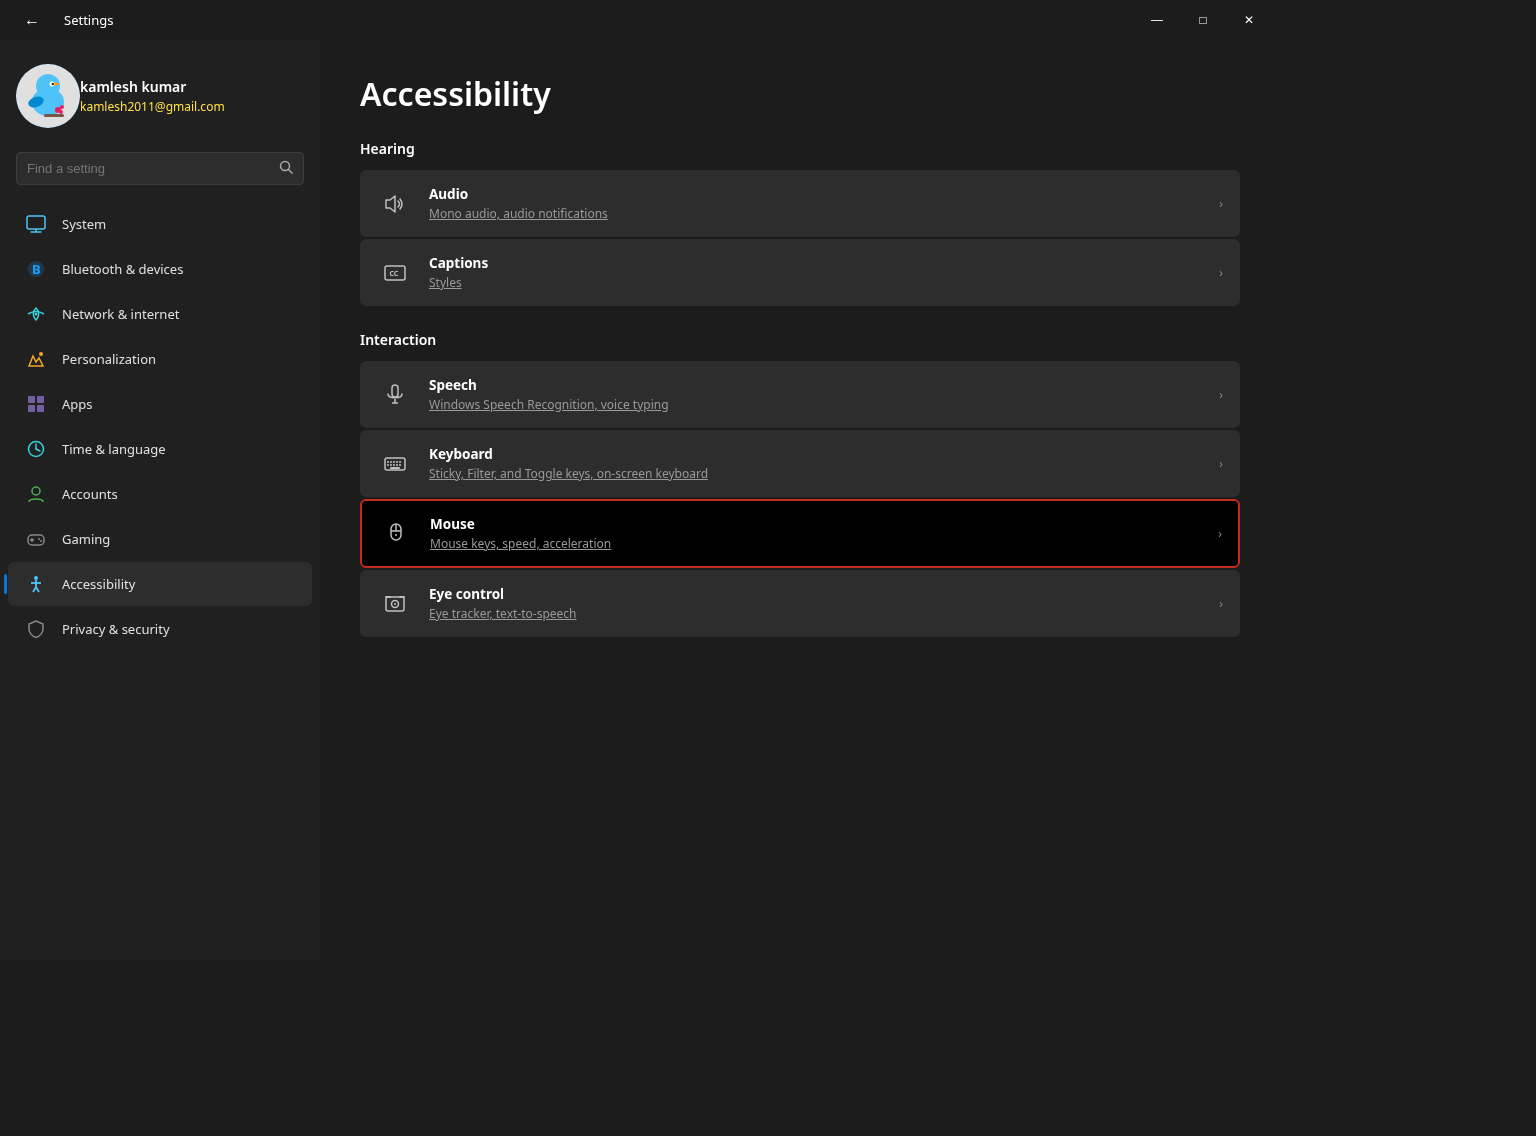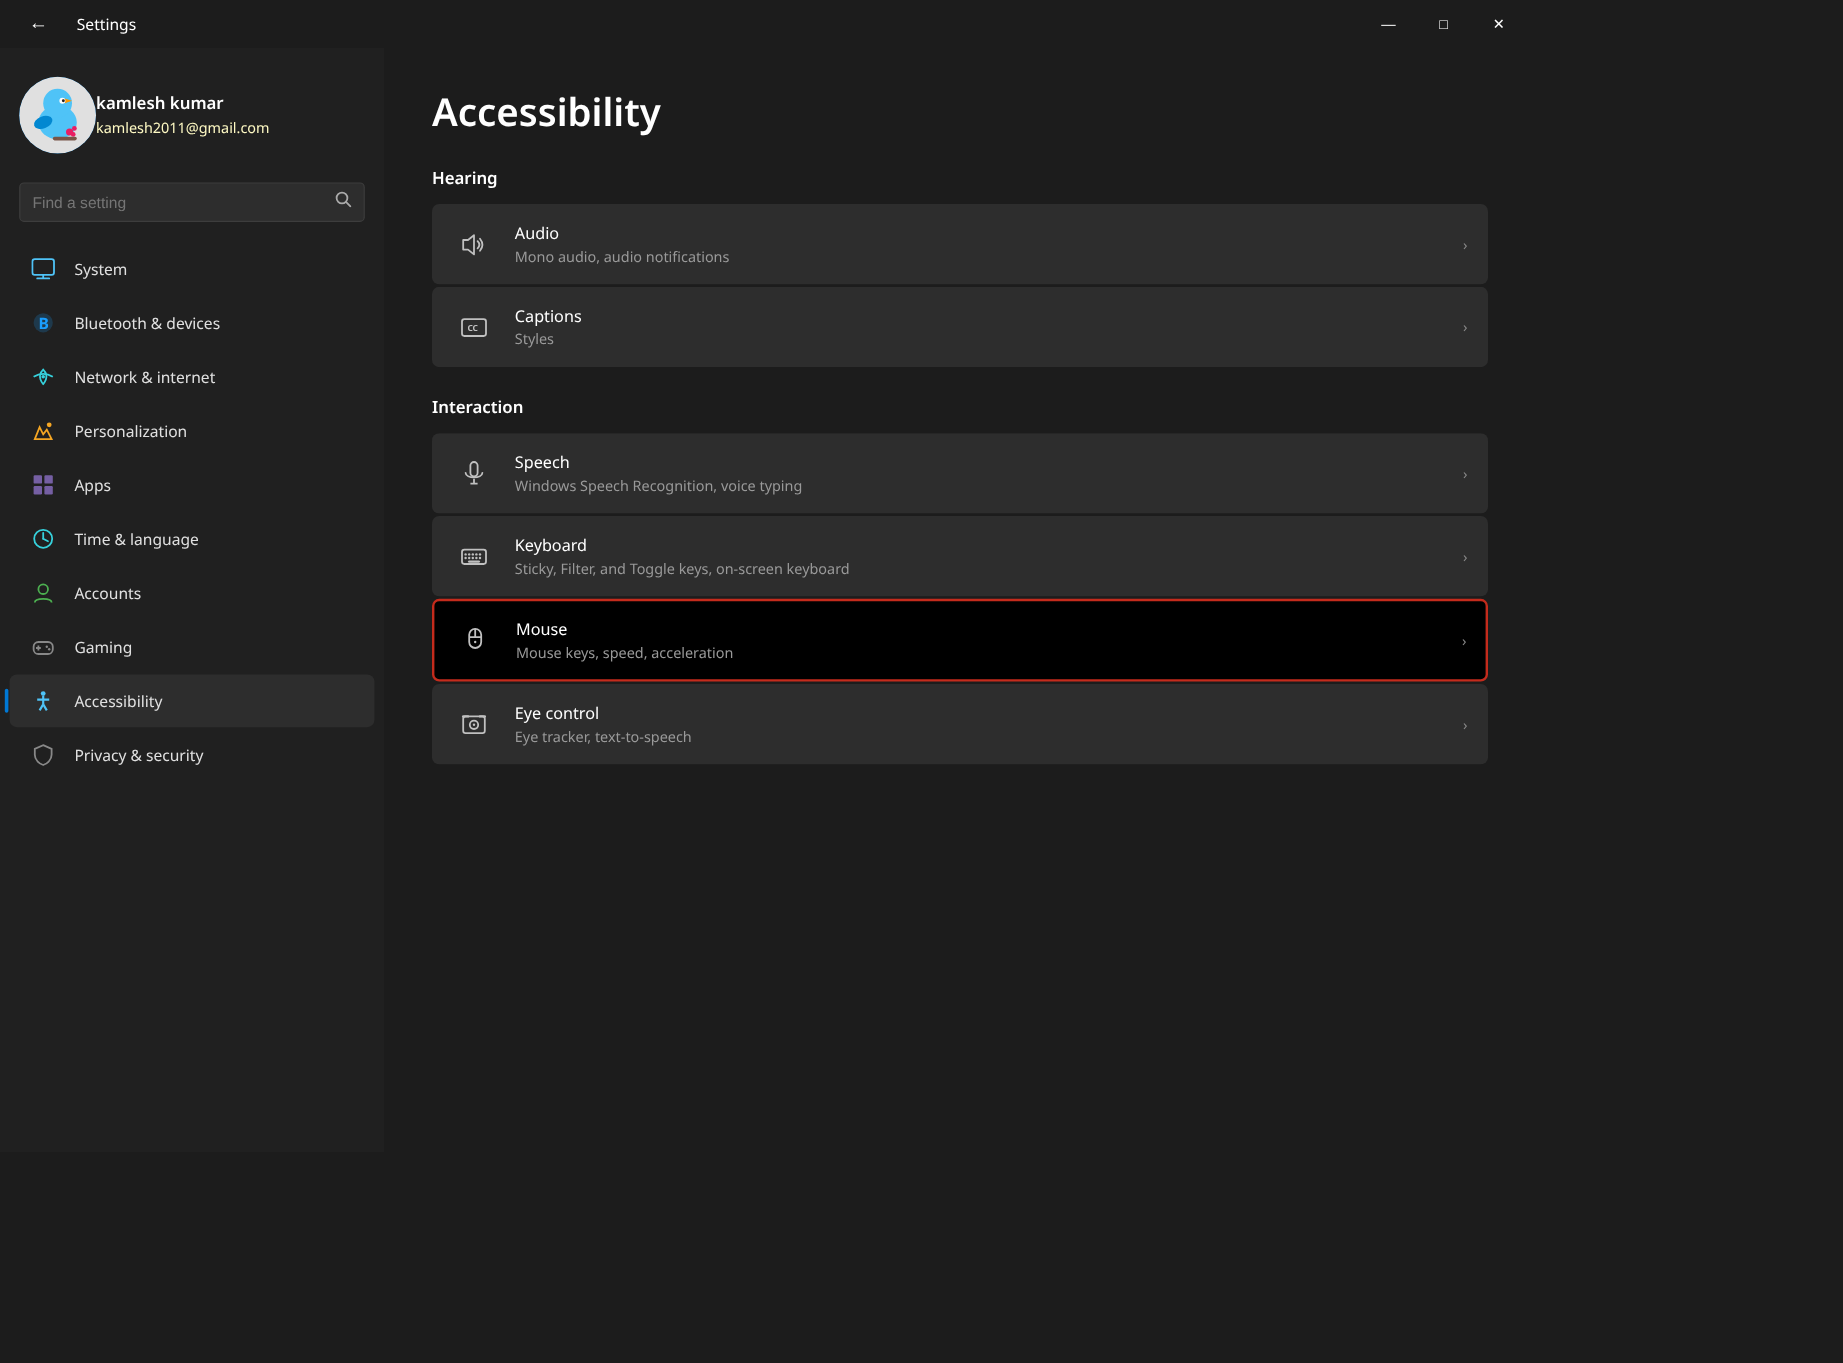--- a/index.html
+++ b/index.html
@@ -95,21 +95,21 @@
     }
     .avatar svg { width: 64px; height: 64px; }
     .profile-info { flex: 1; }
     .profile-name {
       font-size: 14px;
       font-weight: 600;
       color: #ffffff;
     }
     .profile-email {
       font-size: 12px;
-      color: #fef9c3;
+      color: #fde047;
       margin-top: 2px;
     }
 
     
     .search-container {
       padding: 8px 16px 16px 16px;
     }
     .search-box {
       width: 100%;
       background: #2d2d2d;
@@ -225,27 +225,28 @@
       justify-content: center;
       flex-shrink: 0;
       color: #c0c0c0;
     }
 
     .settings-item-text {
       flex: 1;
     }
     .settings-item-title {
       font-size: 13.5px;
-      font-weight: 400;
+      font-weight: 700;
       color: #ffffff;
     }
     .settings-item-desc {
       font-size: 12px;
       color: #999999;
       margin-top: 2px;
+      text-decoration: underline;
     }
 
     .chevron {
       color: #888888;
       font-size: 12px;
     }
 
     
     .icon-system { color: #4fc3f7; }
     .icon-bluetooth { color: #1a9fff; }

